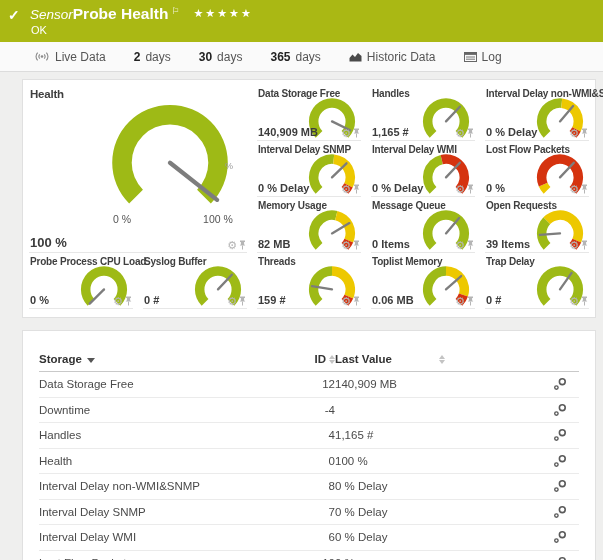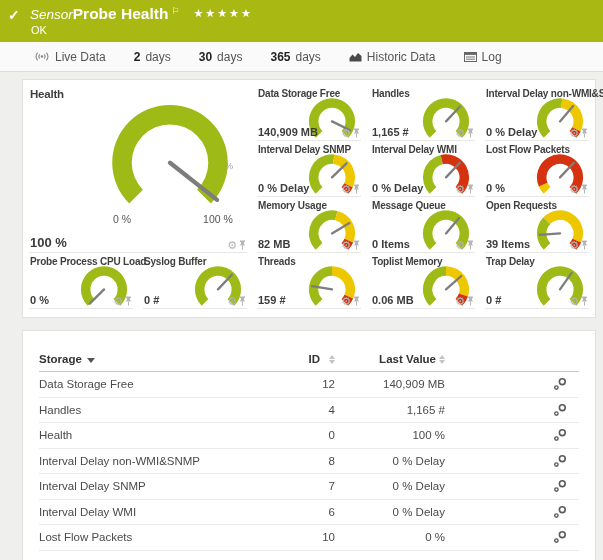--- a/index.html
+++ b/index.html
@@ -41,22 +41,22 @@
   .scale-min,.scale-max{position:absolute;top:128px;font-size:10.5px;color:#555;text-align:center;}
   .scale-min{left:73px;width:40px;}
   .scale-max{left:167px;width:44px;}
   .unit{position:absolute;left:196px;top:76px;font-size:9px;color:#9a9a9a;}
 
   
   .tpanel{margin:12px 7px 0 22px;background:#fff;border:1px solid #e0e0e0;padding:16px 16px 0 16px;height:280px;}
   .thead{display:flex;align-items:center;height:24px;border-bottom:1px solid #c9c9c9;font-size:11.5px;font-weight:bold;color:#333;}
   .trowline{display:flex;align-items:center;height:24.5px;border-bottom:1px solid #ebebeb;font-size:11.5px;color:#4a4a4a;}
   .c-channel{flex:1;display:flex;align-items:center;gap:5px;}
-  .c-id{width:90px;display:flex;justify-content:flex-end;align-items:center;gap:9px;}
-  .c-last{width:110px;display:flex;justify-content:flex-end;align-items:center;gap:3px;padding-right:12px;}
+  .c-id{width:90px;display:flex;justify-content:flex-end;align-items:center;gap:3px;}
+  .c-last{width:110px;display:flex;justify-content:space-between;align-items:center;gap:3px;padding-right:12px;}
   .c-tools{width:110px;display:flex;justify-content:flex-end;padding-right:12px;}
   .caret{width:0;height:0;border-left:4px solid transparent;border-right:4px solid transparent;border-top:5px solid #555;margin-top:2px;}
   .sorticons{display:inline-flex;flex-direction:column;gap:1px;}
   .sorticons i{display:block;width:0;height:0;border-left:3.5px solid transparent;border-right:3.5px solid transparent;}
   .sorticons .up{border-bottom:4px solid #c3c3c3;}
   .sorticons .dn{border-top:4px solid #c3c3c3;}
   .wrench{cursor:pointer;}
 </style>
 </head>
 <body>
@@ -423,20 +423,37 @@
           </div>
           <div class="c-tools">
             <svg class="wrench" width="14" height="14" viewBox="0 0 14 14">
               <circle cx="9.3" cy="4.7" r="2.9" fill="none" stroke="#5a5a5a" stroke-width="1.6"></circle>
               <circle cx="3.4" cy="10.6" r="1.7" fill="none" stroke="#5a5a5a" stroke-width="1.4"></circle>
             </svg>
           </div>
         </div>
         <div class="trowline">
           <div class="c-channel">
+            <span>Downtime</span>
+          </div>
+          <div class="c-id">
+            <span>-4</span>
+          </div>
+          <div class="c-last">
+            <span></span>
+          </div>
+          <div class="c-tools">
+            <svg class="wrench" width="14" height="14" viewBox="0 0 14 14">
+              <circle cx="9.3" cy="4.7" r="2.9" fill="none" stroke="#5a5a5a" stroke-width="1.6"></circle>
+              <circle cx="3.4" cy="10.6" r="1.7" fill="none" stroke="#5a5a5a" stroke-width="1.4"></circle>
+            </svg>
+          </div>
+        </div>
+        <div class="trowline">
+          <div class="c-channel">
             <span>Handles</span>
           </div>
           <div class="c-id">
             <span>4</span>
           </div>
           <div class="c-last">
             <span>1,165 #</span>
           </div>
           <div class="c-tools">
             <svg class="wrench" width="14" height="14" viewBox="0 0 14 14">

